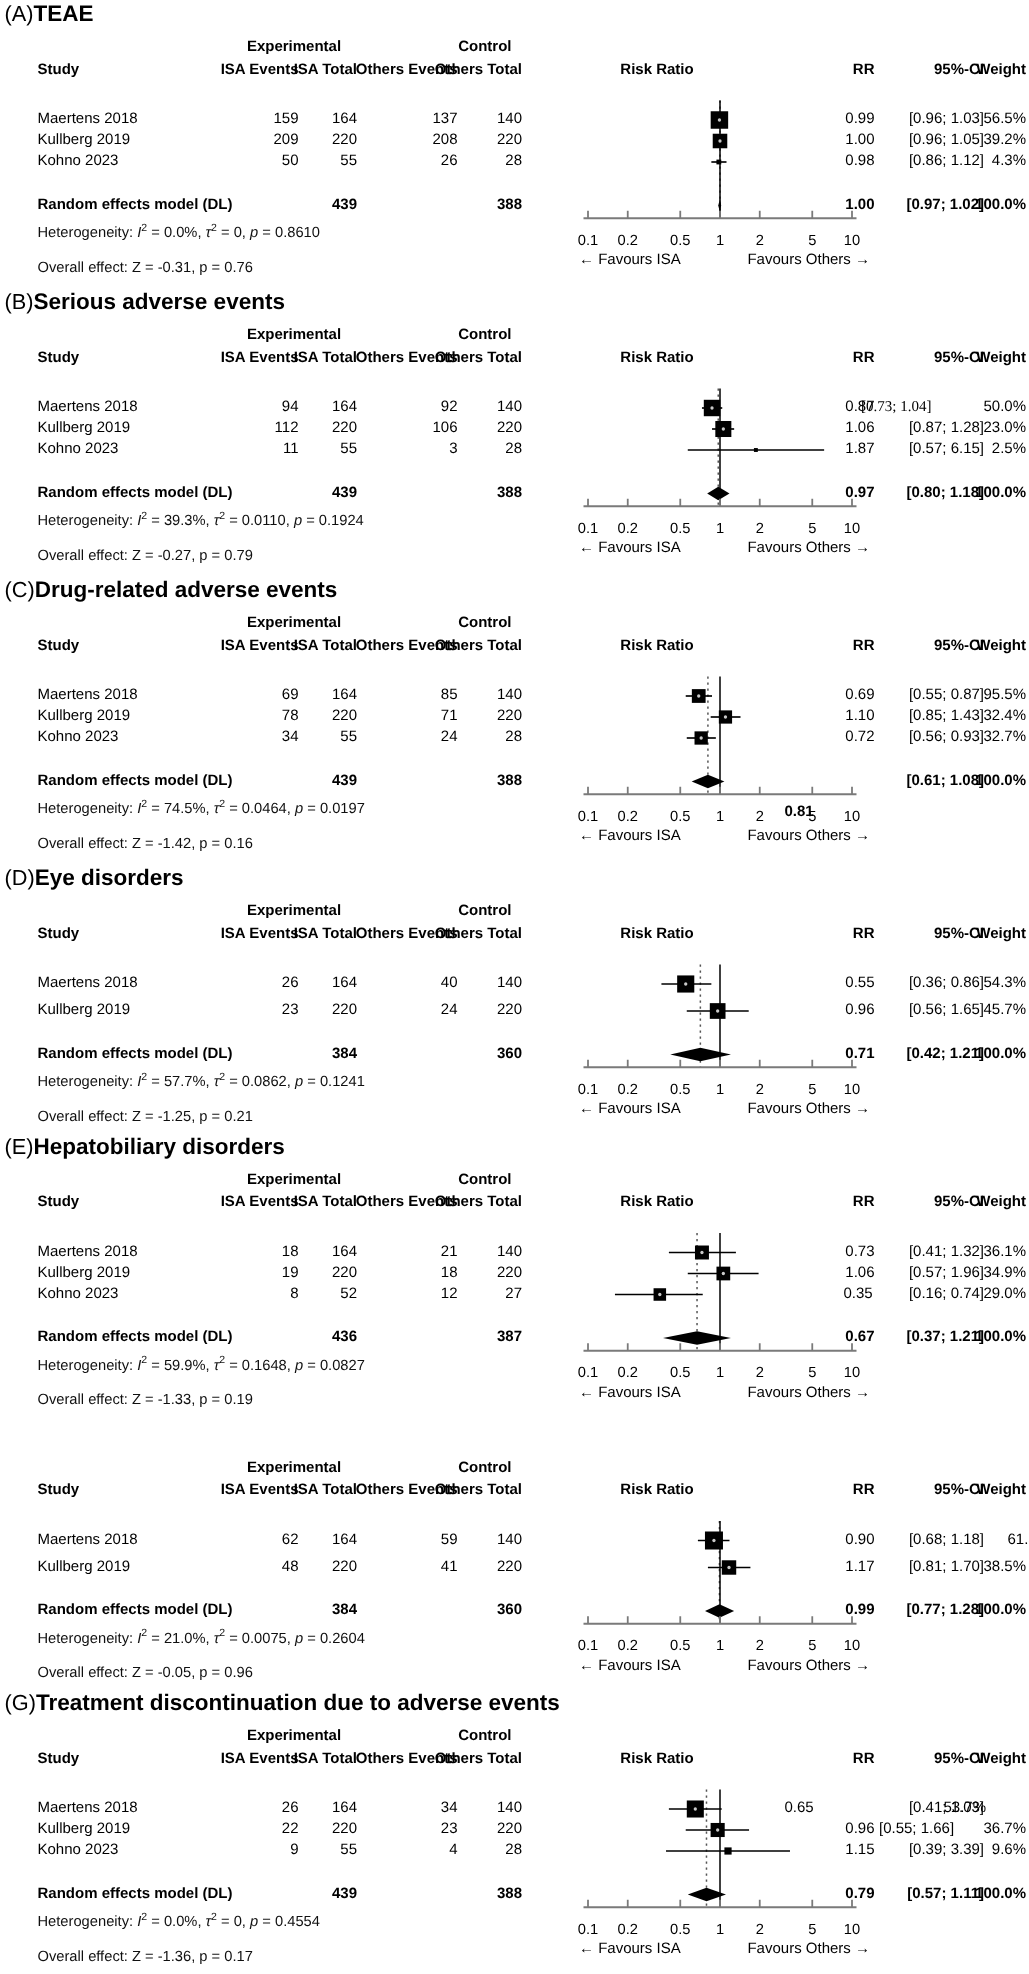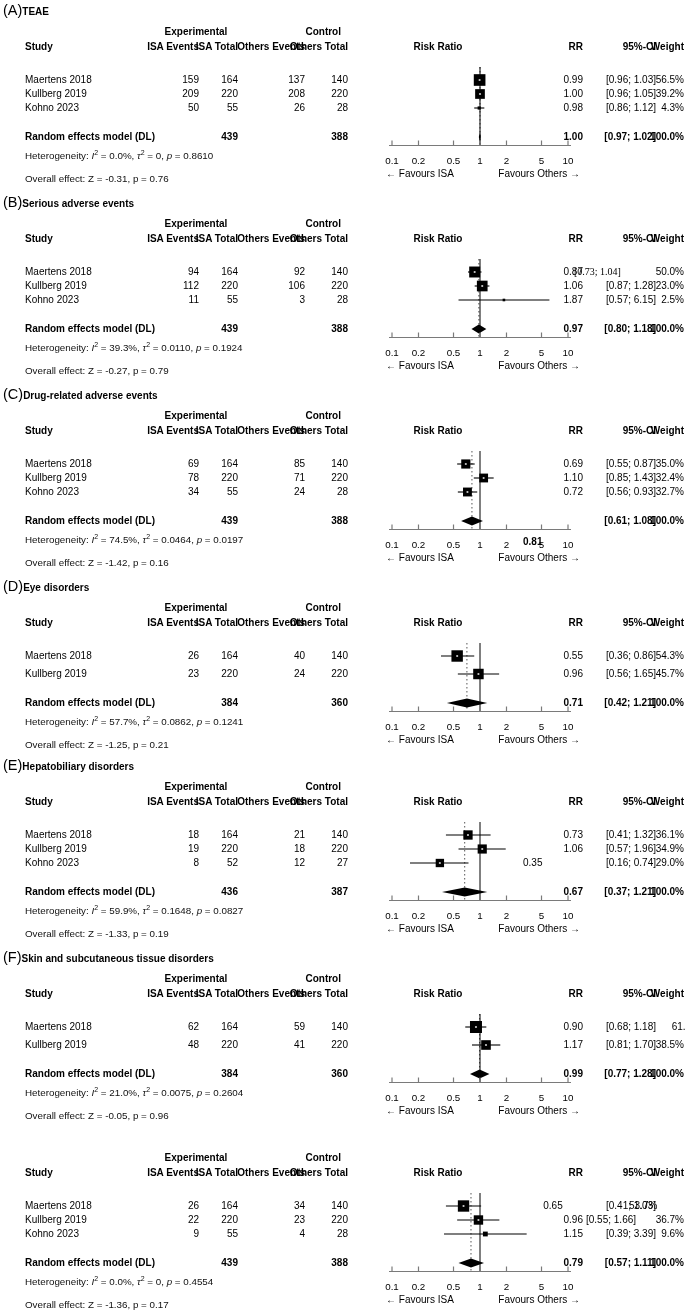--- a/index.html
+++ b/index.html
@@ -7,21 +7,21 @@
   body {
     width:686px; height:1316px; position:relative; overflow:hidden;
     font-family:"Liberation Sans", sans-serif; color:#000;
   }
   .panel { position:absolute; left:0; width:686px; }
   .cell { position:absolute; font-size:10px; line-height:12px; white-space:nowrap; }
   .b { font-weight:bold; }
   .small { font-size:9.8px; color:#101010; }
   .tick-label { font-size:9.8px; }
   .title-letter { font-size:14.5px; font-weight:400; letter-spacing:0; }
-  .title-text { font-size:10px; font-weight:bold; }
+  .title-text { font-size:15px; font-weight:bold; }
   sup { font-size:7px; line-height:0; vertical-align:super; }
   i { font-style:italic; }
   svg.plot { position:absolute; left:0; top:0; }
 </style>
 </head>
 <body>
 
 <div id="figure">
     <div class="panel" style="top: 0px; height: 192px;">
       <div class="cell" style="left: 3px; top: 4px;"><span class="title-letter">(A)</span><span class="title-text">TEAE</span></div>
@@ -188,21 +188,21 @@
       <div class="cell b" style="left: 523px; width: 60px; text-align: right; top: 41px;">RR</div>
       <div class="cell b" style="left: 586px; width: 70px; text-align: right; top: 41px;">95%-CI</div>
       <div class="cell b" style="left: 629px; width: 55px; text-align: right; top: 41px;">Weight</div>
       <div class="cell" style="left: 25px; top: 74px;">Maertens 2018</div>
       <div class="cell" style="left: 89px; width: 110px; text-align: right; top: 74px;">69</div>
       <div class="cell" style="left: 128px; width: 110px; text-align: right; top: 74px;">164</div>
       <div class="cell" style="left: 195px; width: 110px; text-align: right; top: 74px;">85</div>
       <div class="cell" style="left: 238px; width: 110px; text-align: right; top: 74px;">140</div>
       <div class="cell" style="left: 523px; width: 60px; text-align: right; top: 74px;">0.69</div>
       <div class="cell" style="left: 586px; width: 70px; text-align: right; top: 74px;">[0.55; 0.87]</div>
-      <div class="cell" style="left: 629px; width: 55px; text-align: right; top: 74px;">35.0%</div>
+      <div class="cell" style="left: 629px; width: 55px; text-align: right; top: 74px;">95.5%</div>
       <div class="cell" style="left: 25px; top: 88px;">Kullberg 2019</div>
       <div class="cell" style="left: 89px; width: 110px; text-align: right; top: 88px;">78</div>
       <div class="cell" style="left: 128px; width: 110px; text-align: right; top: 88px;">220</div>
       <div class="cell" style="left: 195px; width: 110px; text-align: right; top: 88px;">71</div>
       <div class="cell" style="left: 238px; width: 110px; text-align: right; top: 88px;">220</div>
       <div class="cell" style="left: 523px; width: 60px; text-align: right; top: 88px;">1.10</div>
       <div class="cell" style="left: 586px; width: 70px; text-align: right; top: 88px;">[0.85; 1.43]</div>
       <div class="cell" style="left: 629px; width: 55px; text-align: right; top: 88px;">32.4%</div>
       <div class="cell" style="left: 25px; top: 102px;">Kohno 2023</div>
       <div class="cell" style="left: 89px; width: 110px; text-align: right; top: 102px;">34</div>
@@ -345,21 +345,21 @@
       <div class="cell" style="left: 195px; width: 110px; text-align: right; top: 88px;">18</div>
       <div class="cell" style="left: 238px; width: 110px; text-align: right; top: 88px;">220</div>
       <div class="cell" style="left: 523px; width: 60px; text-align: right; top: 88px;">1.06</div>
       <div class="cell" style="left: 586px; width: 70px; text-align: right; top: 88px;">[0.57; 1.96]</div>
       <div class="cell" style="left: 629px; width: 55px; text-align: right; top: 88px;">34.9%</div>
       <div class="cell" style="left: 25px; top: 102px;">Kohno 2023</div>
       <div class="cell" style="left: 89px; width: 110px; text-align: right; top: 102px;">8</div>
       <div class="cell" style="left: 128px; width: 110px; text-align: right; top: 102px;">52</div>
       <div class="cell" style="left: 195px; width: 110px; text-align: right; top: 102px;">12</div>
       <div class="cell" style="left: 238px; width: 110px; text-align: right; top: 102px;">27</div>
-      <div class="cell" style="left: 523px; width: 60px; text-align: left; top: 102px;">0.35</div>
+      <div class="cell" style="left: 542px; width: 60px; text-align: center; top: 102px;">0.35</div>
       <div class="cell" style="left: 586px; width: 70px; text-align: right; top: 102px;">[0.16; 0.74]</div>
       <div class="cell" style="left: 629px; width: 55px; text-align: right; top: 102px;">29.0%</div>
       <div class="cell b" style="left: 25px; top: 131px;">Random effects model (DL)</div>
       <div class="cell b" style="left: 128px; width: 110px; text-align: right; top: 131px;">436</div>
       <div class="cell b" style="left: 238px; width: 110px; text-align: right; top: 131px;">387</div>
       <div class="cell b" style="left: 523px; width: 60px; text-align: right; top: 131px;">0.67</div>
       <div class="cell b" style="left: 586px; width: 70px; text-align: right; top: 131px;">[0.37; 1.21]</div>
       <div class="cell b" style="left: 629px; width: 55px; text-align: right; top: 131px;">100.0%</div>
       <div class="cell small" style="left: 25px; top: 150px;">Heterogeneity: <i>I</i><sup>2</sup> = 59.9%, <i>τ</i><sup>2</sup> = 0.1648, <i>p</i> = 0.0827</div>
       <div class="cell small" style="left: 25px; top: 173px;">Overall effect: Z = -1.33, p = 0.19</div>
@@ -389,21 +389,20 @@
         <line x1="392" y1="145.5" x2="392" y2="140.5" stroke="#7a7a7a" stroke-width="1.2"></line>
         <line x1="418.49063961843035" y1="145.5" x2="418.49063961843035" y2="140.5" stroke="#7a7a7a" stroke-width="1.2"></line>
         <line x1="453.50936038156965" y1="145.5" x2="453.50936038156965" y2="140.5" stroke="#7a7a7a" stroke-width="1.2"></line>
         <line x1="480" y1="145.5" x2="480" y2="140.5" stroke="#7a7a7a" stroke-width="1.2"></line>
         <line x1="506.49063961843035" y1="145.5" x2="506.49063961843035" y2="140.5" stroke="#7a7a7a" stroke-width="1.2"></line>
         <line x1="541.5093603815696" y1="145.5" x2="541.5093603815696" y2="140.5" stroke="#7a7a7a" stroke-width="1.2"></line>
         <line x1="568" y1="145.5" x2="568" y2="140.5" stroke="#7a7a7a" stroke-width="1.2"></line>
       </svg>
     </div>
     <div class="panel" style="top: 947px; height: 179px;">
-      <div class="cell" style="left: 3px; top: 4px;"><span class="title-letter">(F)</span><span class="title-text">Skin and subcutaneous tissue disorders</span></div>
       <div class="cell b" style="left: 141px; width: 110px; text-align: center; top: 26px;">Experimental</div>
       <div class="cell b" style="left: 231px; width: 110px; text-align: right; top: 26px;">Control</div>
       <div class="cell b" style="left: 25px; top: 41px;">Study</div>
       <div class="cell b" style="left: 89px; width: 110px; text-align: right; top: 41px;">ISA Events</div>
       <div class="cell b" style="left: 128px; width: 110px; text-align: right; top: 41px;">ISA Total</div>
       <div class="cell b" style="left: 195px; width: 110px; text-align: right; top: 41px;">Others Events</div>
       <div class="cell b" style="left: 238px; width: 110px; text-align: right; top: 41px;">Others Total</div>
       <div class="cell b" style="left: 383px; width: 110px; text-align: center; top: 41px;">Risk Ratio</div>
       <div class="cell b" style="left: 523px; width: 60px; text-align: right; top: 41px;">RR</div>
       <div class="cell b" style="left: 586px; width: 70px; text-align: right; top: 41px;">95%-CI</div>
@@ -455,37 +454,38 @@
         <line x1="392" y1="135.5" x2="392" y2="130.5" stroke="#7a7a7a" stroke-width="1.2"></line>
         <line x1="418.49063961843035" y1="135.5" x2="418.49063961843035" y2="130.5" stroke="#7a7a7a" stroke-width="1.2"></line>
         <line x1="453.50936038156965" y1="135.5" x2="453.50936038156965" y2="130.5" stroke="#7a7a7a" stroke-width="1.2"></line>
         <line x1="480" y1="135.5" x2="480" y2="130.5" stroke="#7a7a7a" stroke-width="1.2"></line>
         <line x1="506.49063961843035" y1="135.5" x2="506.49063961843035" y2="130.5" stroke="#7a7a7a" stroke-width="1.2"></line>
         <line x1="541.5093603815696" y1="135.5" x2="541.5093603815696" y2="130.5" stroke="#7a7a7a" stroke-width="1.2"></line>
         <line x1="568" y1="135.5" x2="568" y2="130.5" stroke="#7a7a7a" stroke-width="1.2"></line>
       </svg>
     </div>
     <div class="panel" style="top: 1126px; height: 192px;">
+      <div class="cell" style="left: 3px; top: 4px;"><span class="title-letter">(G)</span><span class="title-text">Treatment discontinuation due to adverse events</span></div>
       <div class="cell b" style="left: 141px; width: 110px; text-align: center; top: 26px;">Experimental</div>
       <div class="cell b" style="left: 231px; width: 110px; text-align: right; top: 26px;">Control</div>
       <div class="cell b" style="left: 25px; top: 41px;">Study</div>
       <div class="cell b" style="left: 89px; width: 110px; text-align: right; top: 41px;">ISA Events</div>
       <div class="cell b" style="left: 128px; width: 110px; text-align: right; top: 41px;">ISA Total</div>
       <div class="cell b" style="left: 195px; width: 110px; text-align: right; top: 41px;">Others Events</div>
       <div class="cell b" style="left: 238px; width: 110px; text-align: right; top: 41px;">Others Total</div>
       <div class="cell b" style="left: 383px; width: 110px; text-align: center; top: 41px;">Risk Ratio</div>
       <div class="cell b" style="left: 523px; width: 60px; text-align: right; top: 41px;">RR</div>
       <div class="cell b" style="left: 586px; width: 70px; text-align: right; top: 41px;">95%-CI</div>
       <div class="cell b" style="left: 629px; width: 55px; text-align: right; top: 41px;">Weight</div>
       <div class="cell" style="left: 25px; top: 74px;">Maertens 2018</div>
       <div class="cell" style="left: 89px; width: 110px; text-align: right; top: 74px;">26</div>
       <div class="cell" style="left: 128px; width: 110px; text-align: right; top: 74px;">164</div>
       <div class="cell" style="left: 195px; width: 110px; text-align: right; top: 74px;">34</div>
       <div class="cell" style="left: 238px; width: 110px; text-align: right; top: 74px;">140</div>
-      <div class="cell" style="left: 523px; width: 60px; text-align: center; top: 74px;">0.65</div>
+      <div class="cell" style="left: 523px; width: 60px; text-align: left; top: 74px;">0.65</div>
       <div class="cell" style="left: 586px; width: 70px; text-align: right; top: 74px;">[0.41; 1.03]</div>
       <div class="cell" style="left: 629px; width: 55px; text-align: left; top: 74px;">53.7%</div>
       <div class="cell" style="left: 25px; top: 88px;">Kullberg 2019</div>
       <div class="cell" style="left: 89px; width: 110px; text-align: right; top: 88px;">22</div>
       <div class="cell" style="left: 128px; width: 110px; text-align: right; top: 88px;">220</div>
       <div class="cell" style="left: 195px; width: 110px; text-align: right; top: 88px;">23</div>
       <div class="cell" style="left: 238px; width: 110px; text-align: right; top: 88px;">220</div>
       <div class="cell" style="left: 523px; width: 60px; text-align: right; top: 88px;">0.96</div>
       <div class="cell" style="left: 586px; width: 70px; text-align: left; top: 88px;">[0.55; 1.66]</div>
       <div class="cell" style="left: 629px; width: 55px; text-align: right; top: 88px;">36.7%</div>

